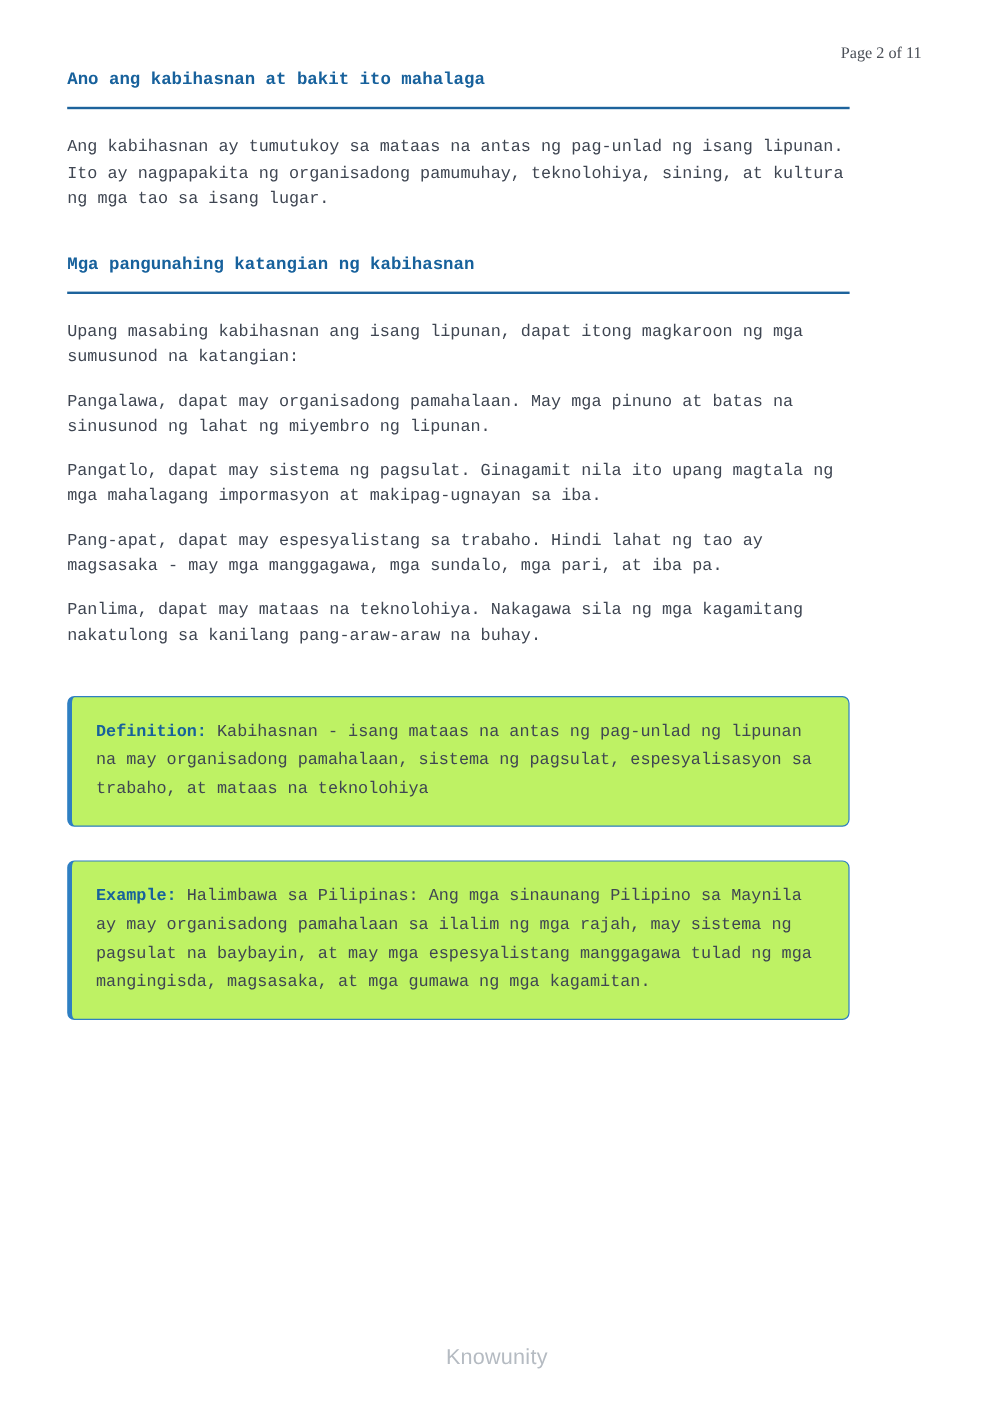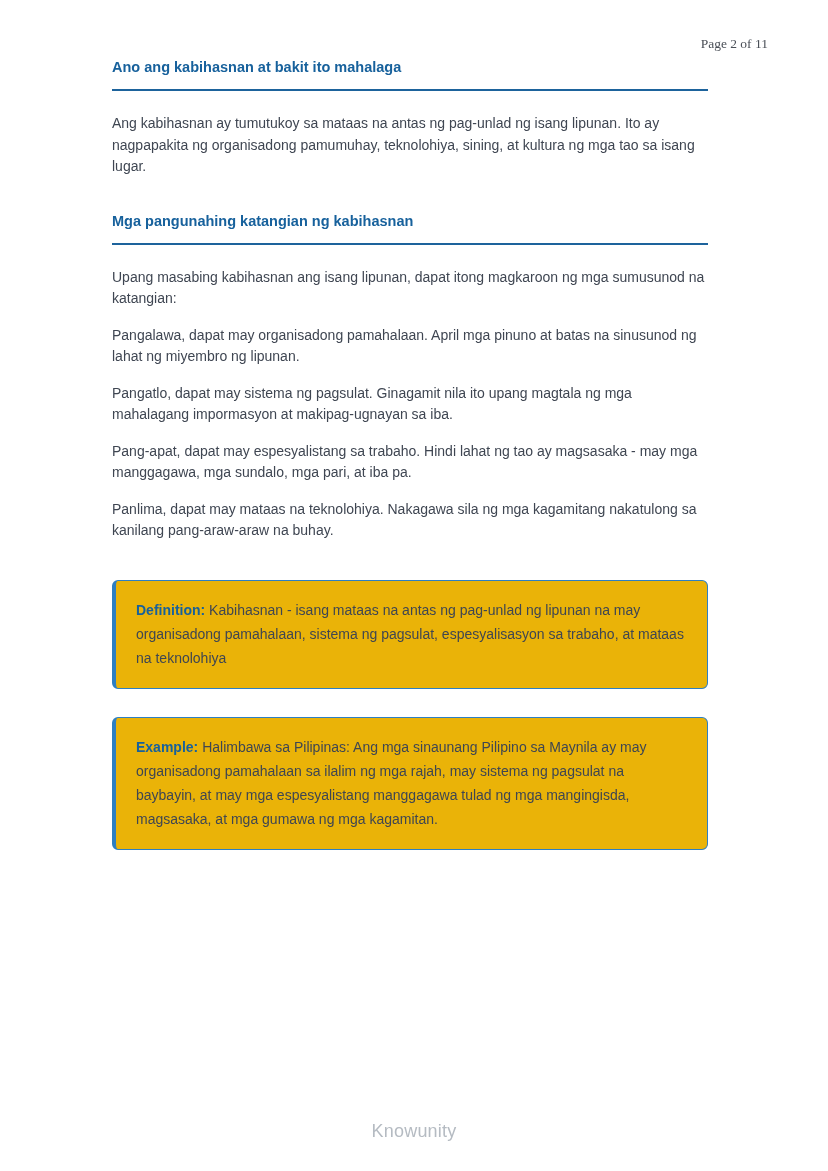--- a/index.html
+++ b/index.html
@@ -17,21 +17,22 @@
   .page-number {
     position: absolute;
     top: 18px;
     right: 60px;
     font-family: "Liberation Serif", serif;
     font-size: 13.5px;
     color: #4a4f57;
     margin-top: 18px;
   }
   .content {
-    padding: 58px 120px 0 112px;
+    padding: 58px 120px 0 56px;
+    font-family: Liberation Mono, monospace;
   }
   .section-heading {
     color: #17619c;
     font-size: 14.5px;
     font-weight: 700;
     line-height: 18px;
   }
   .section-rule {
     border: none;
     border-top: 2px solid #1d639c;
@@ -44,21 +45,21 @@
     margin-top: 22px;
     color: #3f4652;
   }
   .para.tight { margin-top: 15px; }
   .section2 { margin-top: 34px; }
   .section1 { margin-top: 0; }
   .callout {
     border: 1.5px solid #2e7fc2;
     border-left: 4px solid #2e7fc2;
     border-radius: 6px;
-    background: #eab308;
+    background: #bef264;
     padding: 17px 20px 18px 20px;
     font-size: 14px;
     line-height: 24px;
     color: #3f4652;
   }
   .callout.definition { margin-top: 38px; }
   .callout.example { margin-top: 28px; }
   .callout-label {
     color: #17619c;
     font-weight: 700;
@@ -88,21 +89,21 @@
       <div class="section-heading">Ano ang kabihasnan at bakit ito mahalaga</div>
       <hr class="section-rule">
       <p class="para">Ang kabihasnan ay tumutukoy sa mataas na antas ng pag-unlad ng isang lipunan. Ito ay nagpapakita ng organisadong pamumuhay, teknolohiya, sining, at kultura ng mga tao sa isang lugar.</p>
     </div>
 
     <div class="section2">
       <div class="section-heading">Mga pangunahing katangian ng kabihasnan</div>
       <hr class="section-rule">
 
       <p class="para">Upang masabing kabihasnan ang isang lipunan, dapat itong magkaroon ng mga sumusunod na katangian:</p>
-      <p class="para tight">Pangalawa, dapat may organisadong pamahalaan. April mga pinuno at batas na sinusunod ng lahat ng miyembro ng lipunan.</p>
+      <p class="para tight">Pangalawa, dapat may organisadong pamahalaan. May mga pinuno at batas na sinusunod ng lahat ng miyembro ng lipunan.</p>
       <p class="para tight">Pangatlo, dapat may sistema ng pagsulat. Ginagamit nila ito upang magtala ng mga mahalagang impormasyon at makipag-ugnayan sa iba.</p>
       <p class="para tight">Pang-apat, dapat may espesyalistang sa trabaho. Hindi lahat ng tao ay magsasaka - may mga manggagawa, mga sundalo, mga pari, at iba pa.</p>
       <p class="para tight">Panlima, dapat may mataas na teknolohiya. Nakagawa sila ng mga kagamitang nakatulong sa kanilang pang-araw-araw na buhay.</p>
     </div>
 
     <div class="callout definition">
       <span class="callout-label">Definition:</span><span> Kabihasnan - isang mataas na antas ng pag-unlad ng lipunan na may organisadong pamahalaan, sistema ng pagsulat, espesyalisasyon sa trabaho, at mataas na teknolohiya</span>
     </div>
 
     <div class="callout example">

